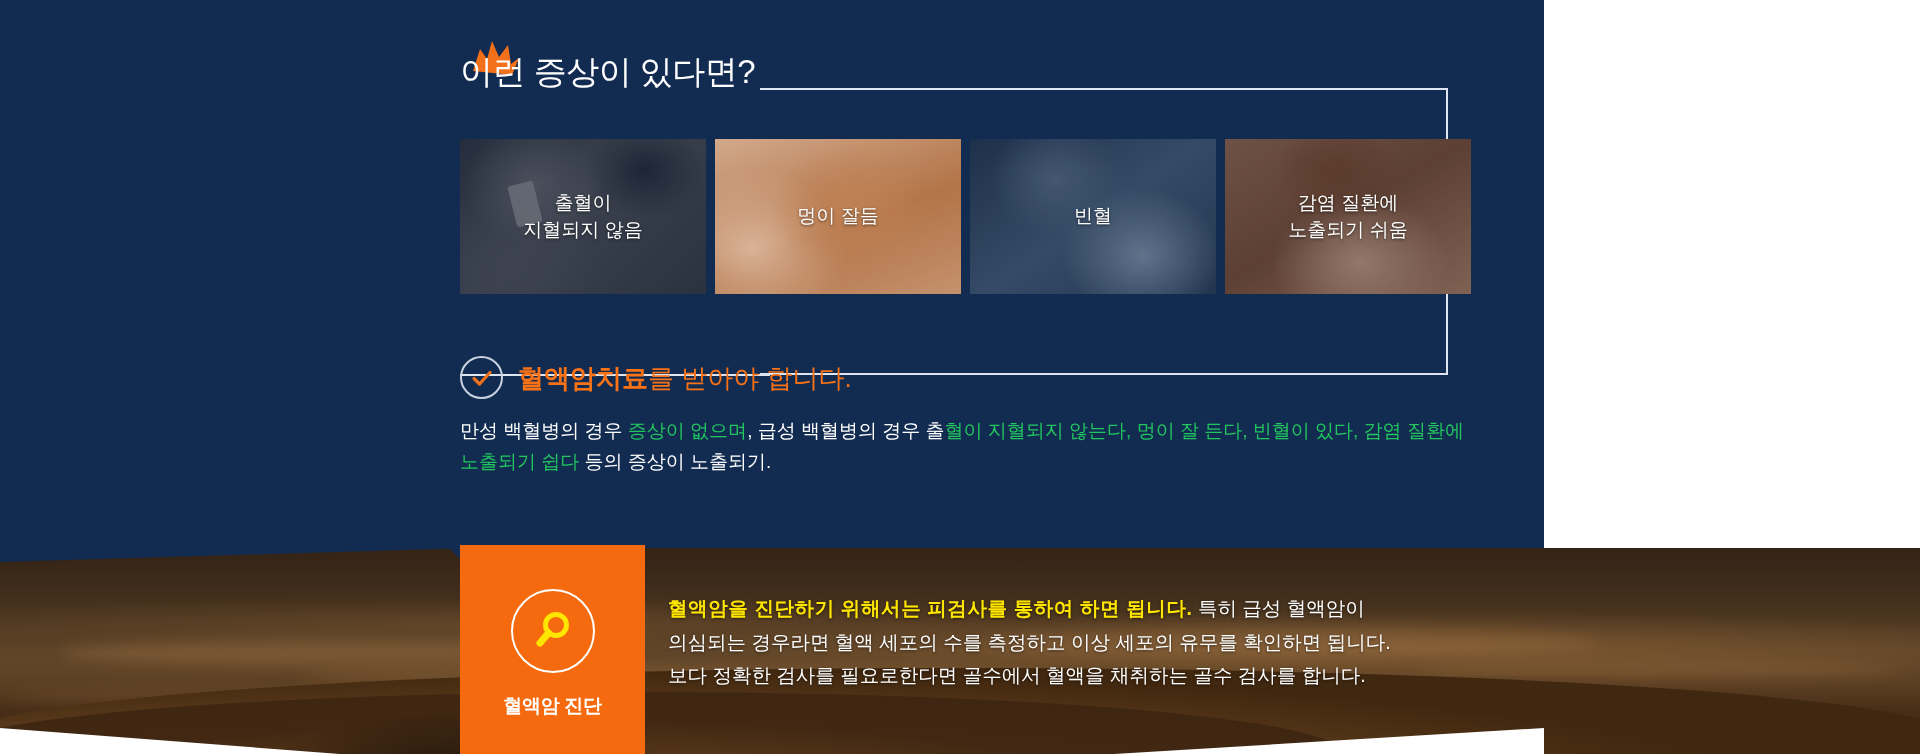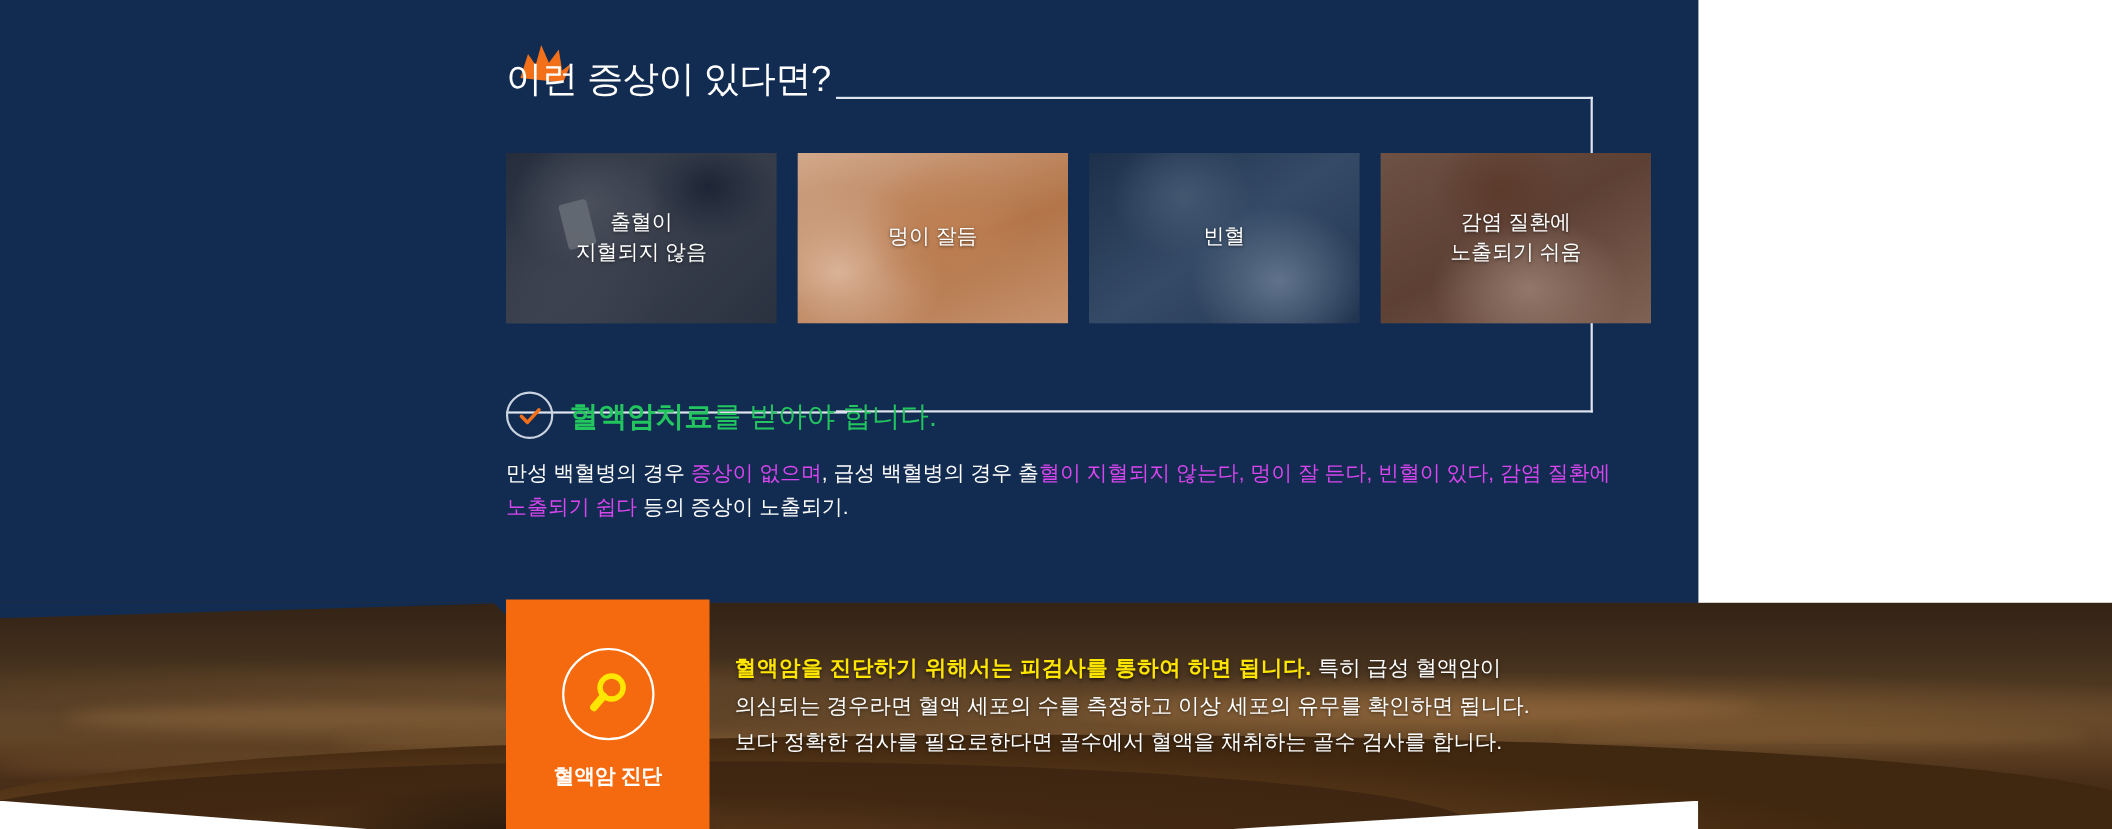--- a/index.html
+++ b/index.html
@@ -111,21 +111,21 @@
     font-weight: 400;
     letter-spacing: -.5px;
     line-height: 1;
     position: relative;
     white-space: nowrap;
   }
 
   
   .cards {
     position: absolute; left: 460px; top: 139px;
-    display: flex; gap: 19px;
+    display: flex; gap: 9px;
   }
   .card {
     position: relative;
     width: 246px; height: 155px;
     overflow: hidden;
     display: flex; align-items: center; justify-content: center;
   }
   .card .photo { position: absolute; inset: 0; }
   .card .tint  { position: absolute; inset: 0; }
   .card .label {
@@ -183,32 +183,32 @@
   .check-row {
     position: absolute; left: 460px; top: 356px;
     display: flex; align-items: center; gap: 15px;
   }
   .check-circle {
     width: 43px; height: 43px; border-radius: 50%;
     border: 2px solid #c9d2de;
     display: flex; align-items: center; justify-content: center;
     flex: 0 0 auto;
   }
-  .check-title { color: #22c55e; font-size: 26px; line-height: 1; white-space: nowrap; }
+  .check-title { color: #f97316; font-size: 26px; line-height: 1; white-space: nowrap; }
   .check-title b { font-weight: 700; }
 
   
   .desc {
     position: absolute; left: 460px; top: 416px;
     width: 1010px;
     color: #ffffff;
     font-size: 19px;
     line-height: 1.62;
   }
-  .hl { color: #d946ef; }
+  .hl { color: #22c55e; }
 
   
   .diag-box {
     position: absolute; left: 460px; top: 545px;
     width: 185px; height: 209px;
     background: #f56a0e;
     display: flex; flex-direction: column; align-items: center;
     padding-top: 44px;
   }
   .diag-box::after {

